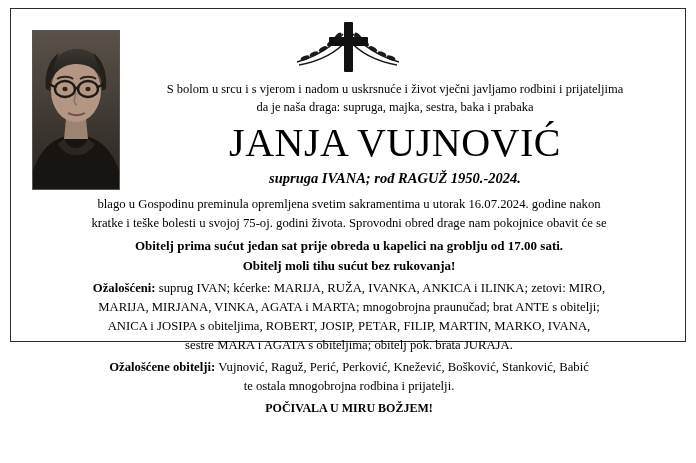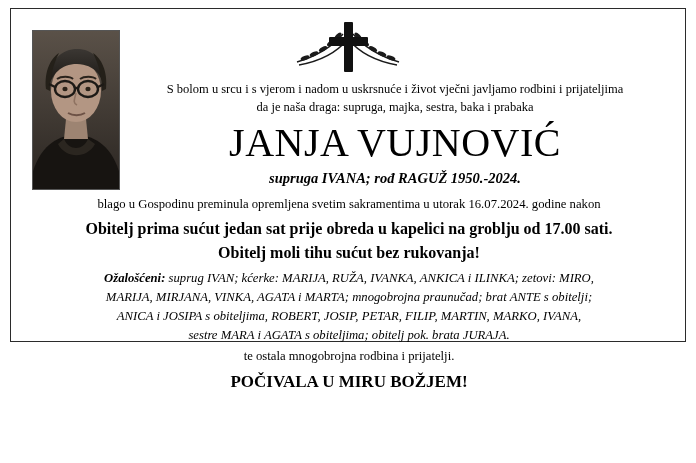--- a/index.html
+++ b/index.html
@@ -94,50 +94,49 @@
   }
   .body-text {
     font-size: 12.7px;
     line-height: 1.5;
     margin: 0;
   }
   .body-text .line {
     display: block;
   }
   .bold-lines {
-    font-size: 16px;
+    font-size: 13px;
     font-weight: bold;
     line-height: 1.5;
     margin: 3px 0 4px 0;
   }
   .bold-lines .line {
     display: block;
   }
   .mourners {
     font-size: 12.7px;
     line-height: 1.5;
     margin: 0;
   }
   .mourners .line {
     display: block;
-    font-style: italic;
   }
   .mourners b {
     font-weight: bold;
   }
   .families {
     font-size: 12.7px;
     line-height: 1.5;
     margin: 2px 0 0 0;
   }
   .families .line {
     display: block;
   }
   .closing {
-    font-size: 17px;
+    font-size: 12px;
     font-weight: bold;
     margin-top: 5px;
   }
   .label-b {
     font-weight: bold;
   }
 </style>
 </head>
 <body>
 
@@ -232,35 +231,37 @@
     </p>
 
     <div class="name">JANJA VUJNOVIĆ</div>
 
     <div class="subtitle">supruga IVANA; rođ RAGUŽ   1950.-2024.</div>
 
     <div class="body-block">
 
       <p class="body-text">
         <span class="line">blago u Gospodinu preminula opremljena svetim sakramentima u utorak 16.07.2024. godine  nakon</span>
+        <span class="line">kratke i teške bolesti u svojoj 75-oj. godini života.      Sprovodni obred drage nam pokojnice obavit će se</span>
       </p>
 
       <p class="bold-lines">
         <span class="line">Obitelj prima sućut jedan sat prije obreda u kapelici na groblju od 17.00 sati.</span>
         <span class="line">Obitelj moli tihu sućut bez rukovanja!</span>
       </p>
 
       <p class="mourners">
         <span class="line"><b class="label-b">Ožalošćeni:</b><span> suprug IVAN; kćerke: MARIJA, RUŽA, IVANKA, ANKICA i ILINKA; zetovi: MIRO,</span></span>
         <span class="line">MARIJA, MIRJANA, VINKA, AGATA i MARTA; mnogobrojna praunučad; brat ANTE s obitelji;</span>
         <span class="line">ANICA i JOSIPA s obiteljima, ROBERT, JOSIP, PETAR, FILIP, MARTIN, MARKO, IVANA,</span>
         <span class="line">sestre MARA i AGATA s obiteljima; obitelj pok. brata JURAJA.</span>
       </p>
 
       <p class="families">
+        <span class="line"><b class="label-b">Ožalošćene obitelji:</b><span> Vujnović, Raguž, Perić, Perković, Knežević, Bošković, Stanković, Babić</span></span>
         <span class="line">te ostala mnogobrojna rodbina i prijatelji.</span>
       </p>
 
       <div class="closing">POČIVALA U MIRU BOŽJEM!</div>
 
     </div>
   </div>
 </div>
 
 </body></html>

